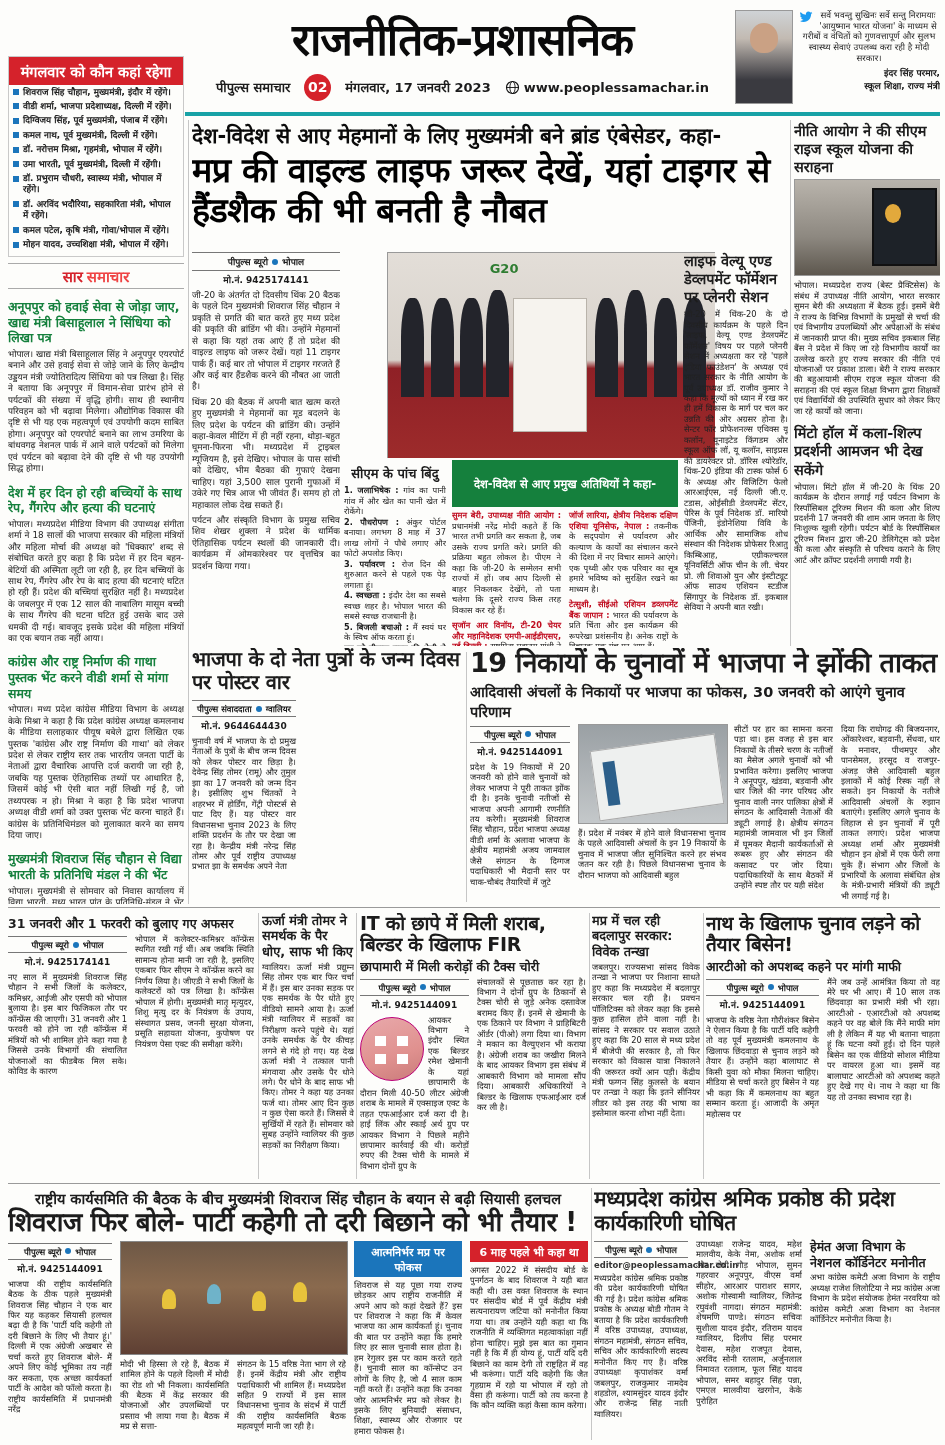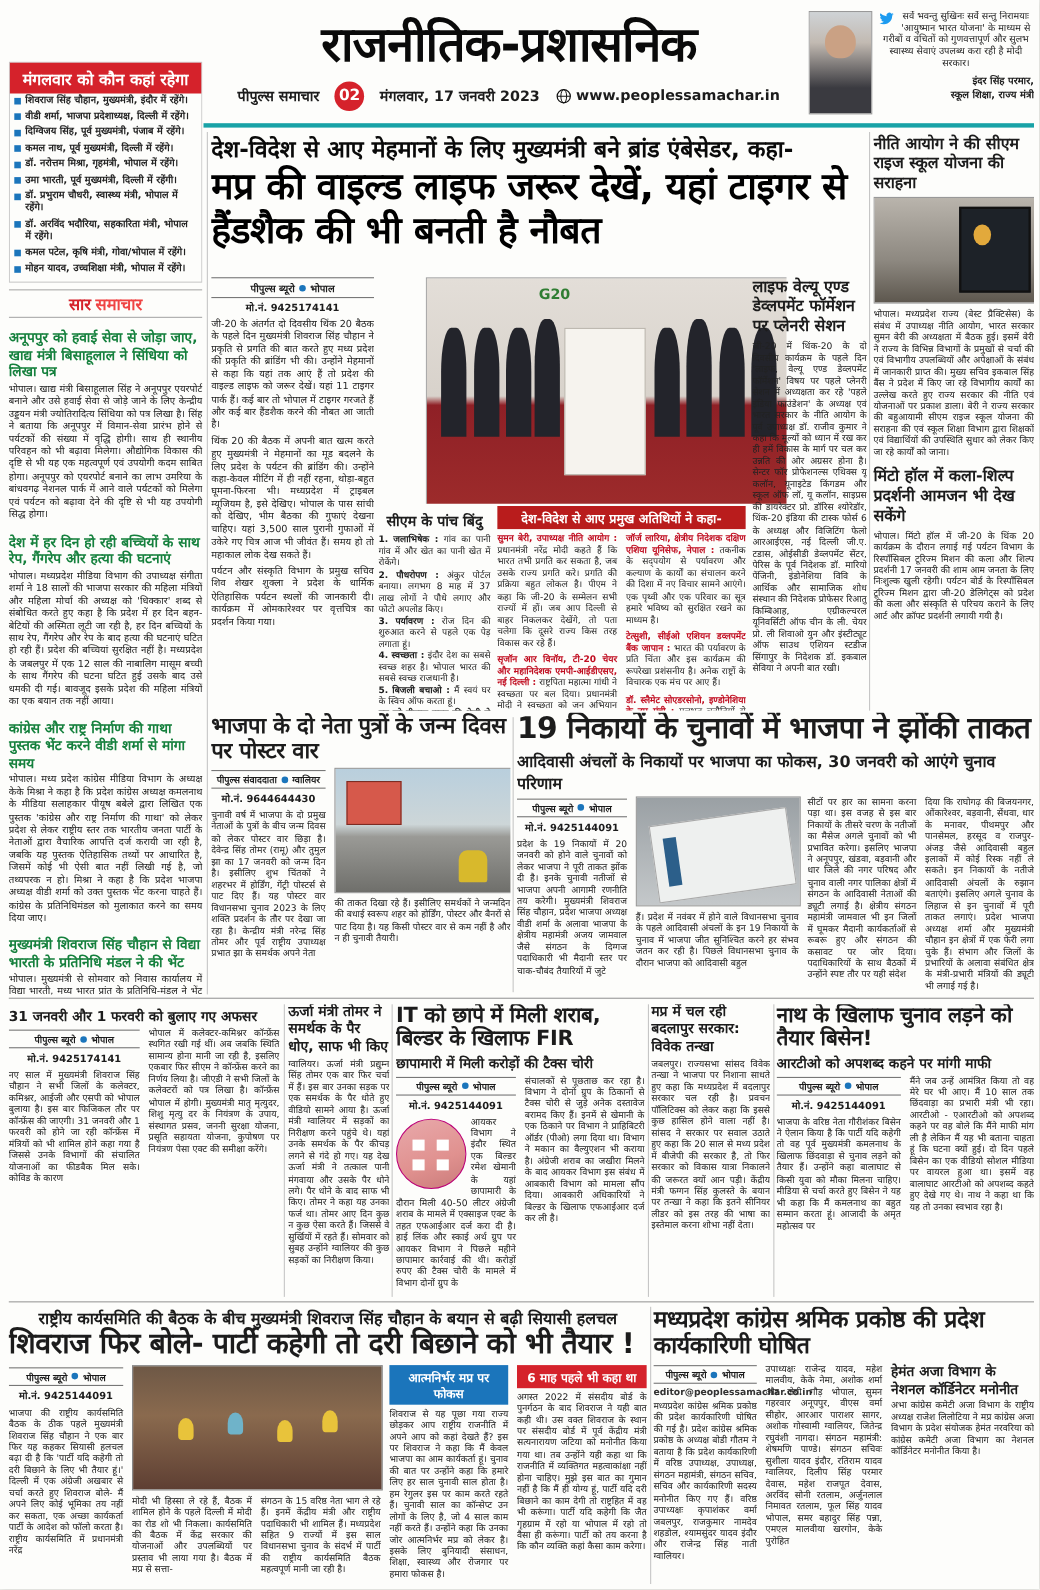--- a/index.html
+++ b/index.html
@@ -44,21 +44,21 @@
   .ph-g20{width:100%;height:100%;background:linear-gradient(180deg,#e3ded8 0%,#d8d2cb 52%,#8f2026 56%,#9d2b2b 100%);position:relative;border:1px solid #999;}
   .ph-g20 .poster{position:absolute;left:38%;top:22%;width:22%;height:64%;background:#f6f3ee;border:1px solid #b9b3aa;}
   .ph-g20 .g20{position:absolute;left:31%;top:4%;font-size:13px;font-weight:bold;color:#2f7d32;}
   .fig{position:absolute;bottom:30%;width:7%;height:48%;background:#23242b;border-radius:40% 40% 0 0;}
   
   .cmp-title{font-size:13px;font-weight:bold;text-align:center;margin-bottom:3px;}
   .cmp{font-size:8.2px;line-height:1.28;text-align:justify;}
   .cmp b{font-weight:bold;}
   .cmp .n{font-weight:bold;}
   
-  .g-head{background:#b91c1c;color:#fff;font-size:11.5px;font-weight:bold;text-align:center;padding:3px 2px;margin-bottom:3px;}
+  .g-head{background:#15803d;color:#fff;font-size:11.5px;font-weight:bold;text-align:center;padding:16px 2px;margin-bottom:3px;}
   .g-cols{display:flex;gap:8px;}
   .g-col{flex:1;}
   .g-entry{font-size:8.2px;line-height:1.28;margin-bottom:5px;text-align:justify;}
   .g-name{color:#c00d20;font-weight:bold;}
   .sec-title{font-size:14.5px;font-weight:bold;line-height:1.25;margin:2px 0 3px 0;}
   .ph-niti{width:100%;height:95px;background:linear-gradient(180deg,#b9b4ac 0%,#8d8880 60%,#5d574e 100%);position:relative;border:1px solid #999;margin:2px 0 4px 0;}
   .ph-niti .scr{position:absolute;right:4px;top:8px;width:42%;height:78%;background:#1d2228;border:2px solid #111;}
   .ph-niti .scr i{position:absolute;left:18%;top:18%;width:26%;height:26%;border-radius:50%;background:#e2a93c;}
   
   .headline-l{font-size:27px;font-weight:bold;line-height:1.1;letter-spacing:-.5px;}
@@ -241,27 +241,20 @@
     <div class="cols" style="margin-top:4px;">
       <div style="width:104px;flex:0 0 auto;">
         <div class="byl" style="font-size:8.4px;">
             <span>पीपुल्स संवाददाता</span>
             <span class="dot"></span>
             <span>ग्वालियर</span>
           </div>
         <div class="phone">मो.नं. 9644644430</div>
         <div class="body8">चुनावी वर्ष में भाजपा के दो प्रमुख नेताओं के पुत्रों के बीच जन्म दिवस को लेकर पोस्टर वार छिड़ा है। देवेन्द्र सिंह तोमर (रामू) और तुमुल झा का 17 जनवरी को जन्म दिन है। इसीलिए शुभ चिंतकों ने शहरभर में होर्डिंग, गेंट्री पोस्टर्स से पाट दिए हैं। यह पोस्टर वार विधानसभा चुनाव 2023 के लिए शक्ति प्रदर्शन के तौर पर देखा जा रहा है। केन्द्रीय मंत्री नरेन्द्र सिंह तोमर और पूर्व राष्ट्रीय उपाध्यक्ष प्रभात झा के समर्थक अपने नेता</div>
       </div>
-      <div style="flex:1;">
-        <div class="ph-street">
-            <span class="hoard"></span>
-            <span class="auto"></span>
-          </div>
-        <div class="body8" style="margin-top:4px;">की ताकत दिखा रहे हैं। इसीलिए समर्थकों ने जन्मदिन की बधाई स्वरूप शहर को होर्डिंग, पोस्टर और बैनरों से पाट दिया है। यह किसी पोस्टर वार से कम नहीं है और न ही चुनावी तैयारी।</div>
-      </div>
     </div>
   </div>
 
   <div class="abs" style="left:470px;top:648px;width:470px;height:258px;">
     <div class="headline-l">19 निकायों के चुनावों में भाजपा ने झोंकी ताकत</div>
     <div class="subhead">आदिवासी अंचलों के निकायों पर भाजपा का फोकस, 30 जनवरी को आएंगे चुनाव परिणाम</div>
     <div class="cols">
       <div style="width:100px;flex:0 0 auto;">
         <div class="byl" style="font-size:8.4px;">
             <span>पीपुल्स ब्यूरो</span>

